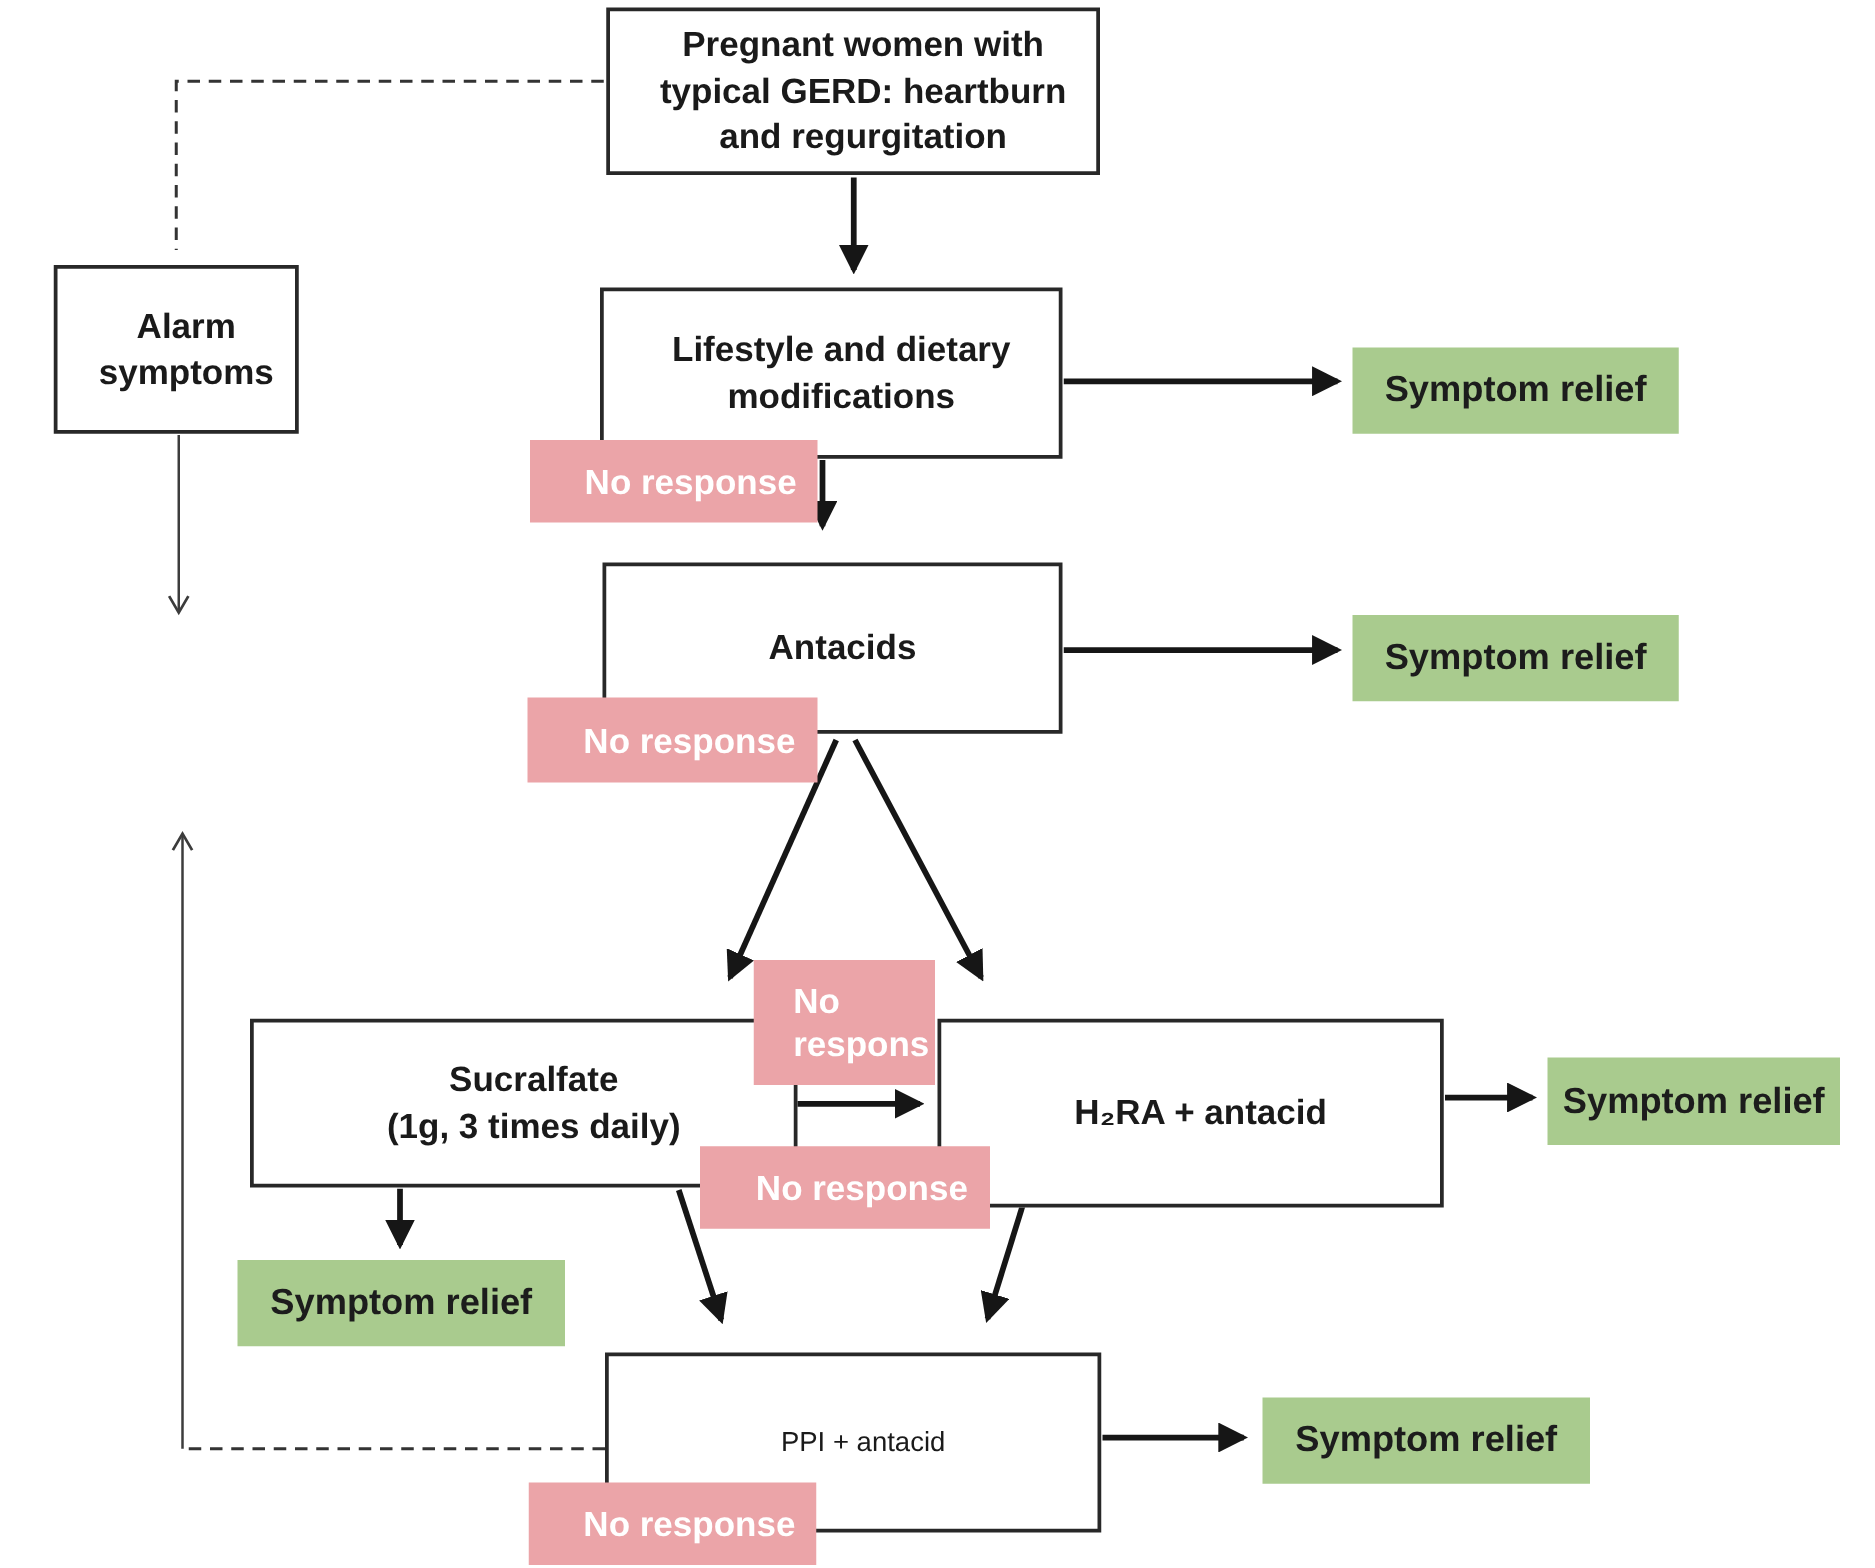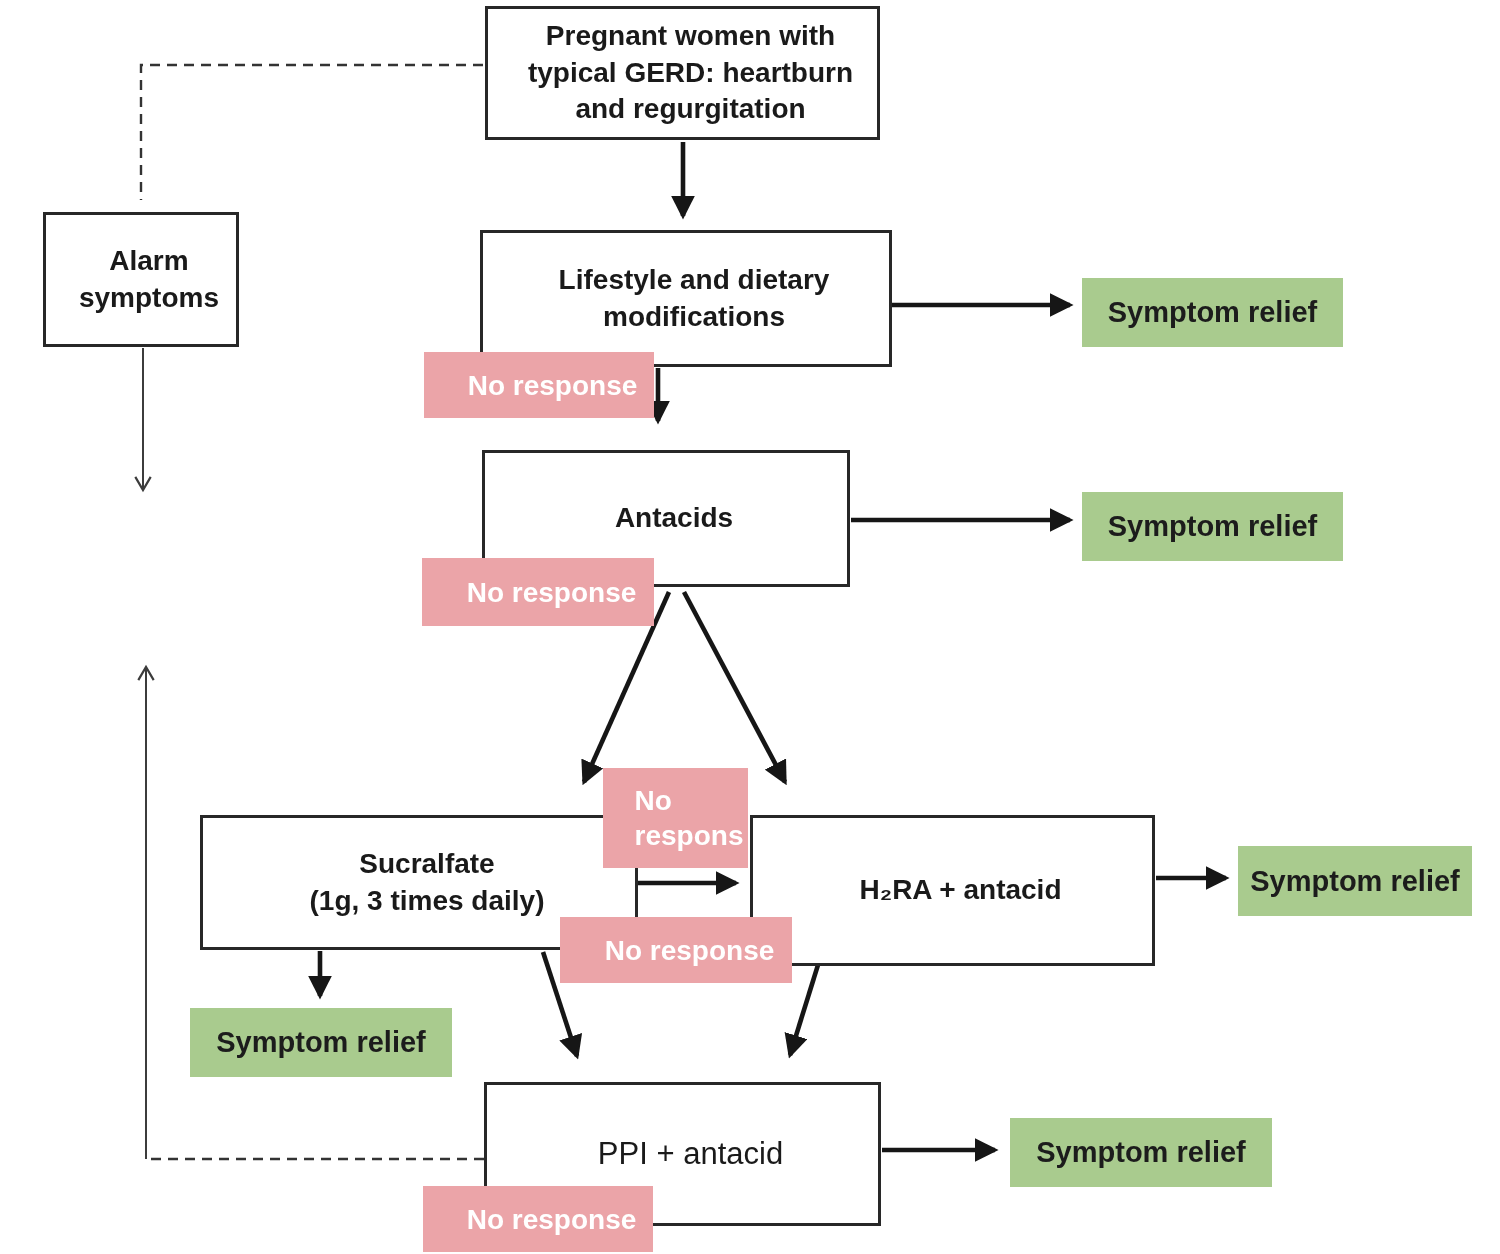--- a/index.html
+++ b/index.html
@@ -19,21 +19,21 @@
     display:flex;align-items:center;justify-content:center;
     text-align:center;
     white-space:pre-line;
     color:#1a1a1a;
     font-weight:700;
     font-size:28px;
     line-height:1.32;
     z-index:2;
     padding-left:16px;
   }
-  .node.light{font-weight:400;font-size:31px;}
+  .node.light{font-weight:400;font-size:22px;}
   .tag{
     position:absolute;
     box-sizing:border-box;
     display:flex;align-items:center;justify-content:center;
     text-align:left;
     white-space:pre-line;
     font-weight:700;
     font-size:28px;
     line-height:1.25;
     z-index:3;
@@ -78,21 +78,21 @@
   </svg>
 
   <div class="node" style="left:485px;top:6px;width:395px;height:134px;">Pregnant women with
 typical GERD: heartburn
 and regurgitation</div>
 
   <div class="node" style="left:43px;top:212px;width:196px;height:135px;">Alarm
 symptoms</div>
 
 
-  <div class="node" style="left:480px;top:230px;width:412px;height:137px;">Lifestyle and dietary
+  <div class="node" style="left:480px;top:230px;width:370px;height:137px;">Lifestyle and dietary
 modifications</div>
 
   <div class="node" style="left:482px;top:450px;width:368px;height:137px;">Antacids</div>
 
   <div class="node" style="left:200px;top:815px;width:438px;height:135px;">Sucralfate
 (1g, 3 times daily)</div>
 
   <div class="node" style="left:750px;top:815px;width:405px;height:151px;">H₂RA + antacid</div>
 
   <div class="node light" style="left:484px;top:1082px;width:397px;height:144px;">PPI + antacid</div>

